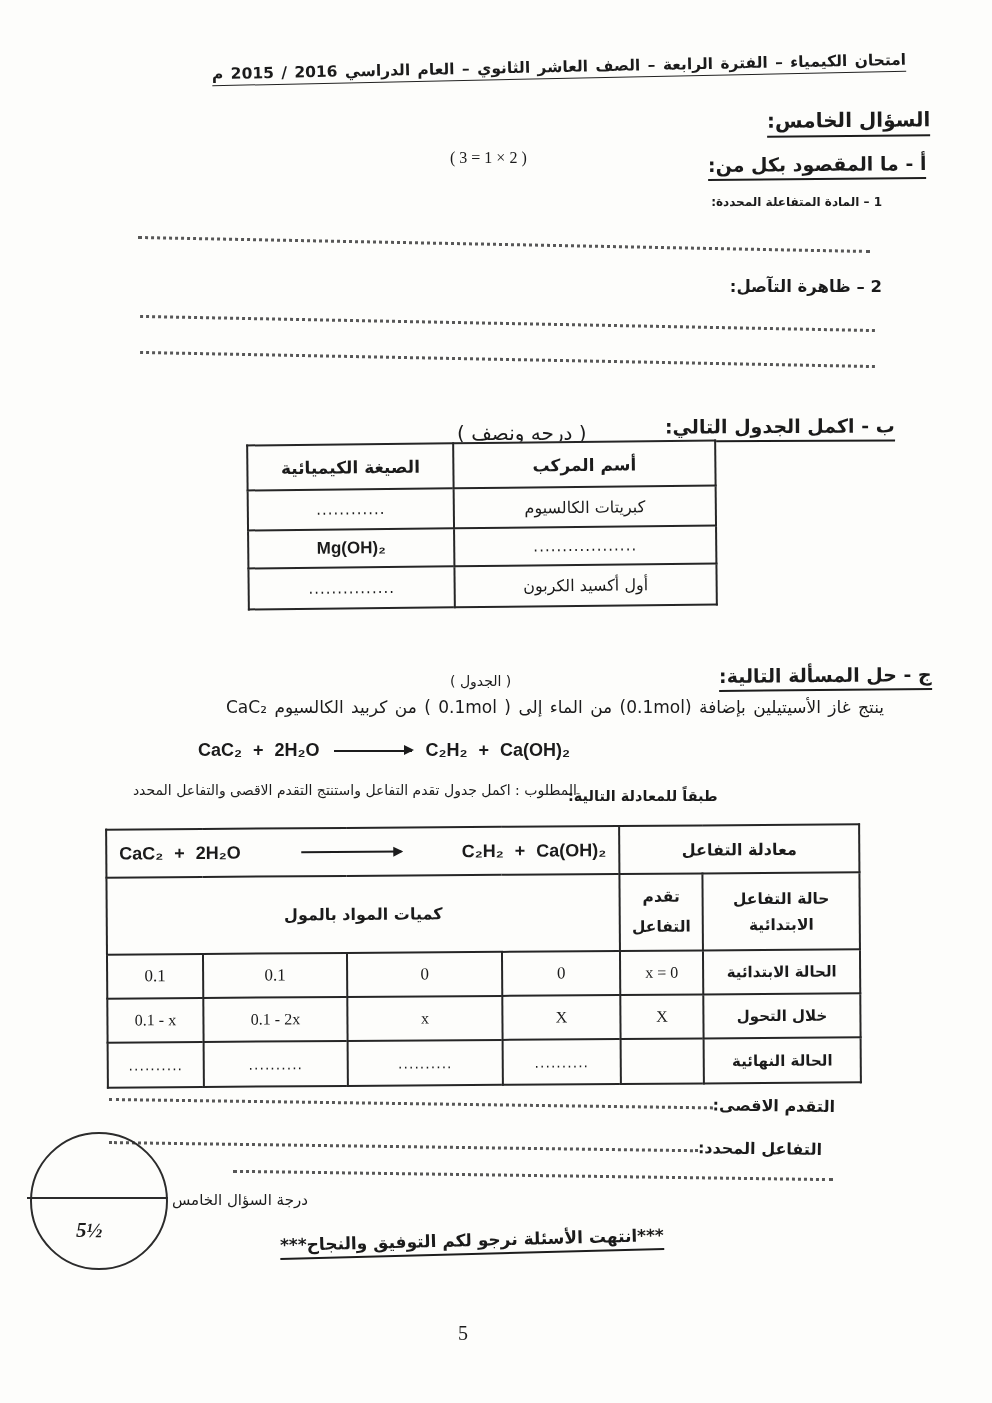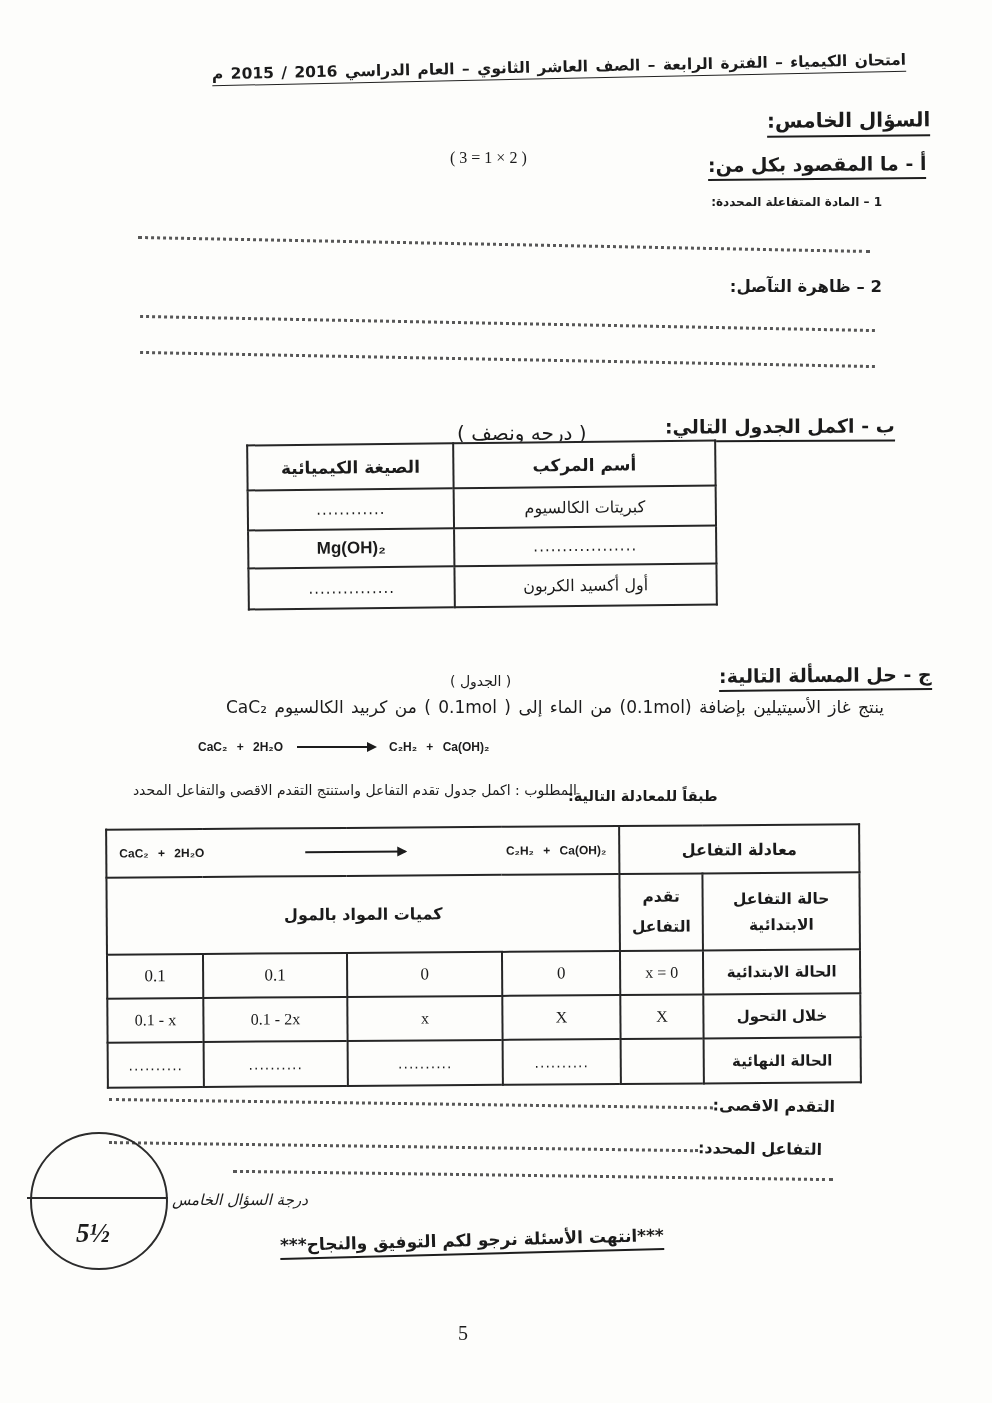--- a/index.html
+++ b/index.html
@@ -22,21 +22,21 @@
   .arrow::after{
     content:"";position:absolute;right:-2px;top:-4.5px;
     border-left:10px solid #1c1c1c;border-top:5px solid transparent;border-bottom:5px solid transparent;
   }
 
   table{border-collapse:collapse;table-layout:fixed;}
   .tbl td{border:2px solid #262626;text-align:center;vertical-align:middle;padding:0;overflow:hidden;}
   .tbl{background:#fdfdfb;}
 
   .eqflex{display:flex;align-items:center;justify-content:space-between;direction:ltr;padding:0 12px;}
-  .eqtxt{font-weight:bold;font-size:12px;word-spacing:6px;font-family:"Liberation Sans","DejaVu Sans",sans-serif;}
+  .eqtxt{font-weight:bold;font-size:18px;word-spacing:6px;font-family:"Liberation Sans","DejaVu Sans",sans-serif;}
 
   .ansrow{display:flex;direction:rtl;align-items:flex-end;}
   .anslabel{font-weight:bold;font-size:16px;line-height:1.2;}
   .dotfill{flex:1;border-bottom:3px dotted #575757;margin-bottom:5px;margin-left:4px;}
 
   .circle{border:2px solid #2c2c2c;border-radius:50%;}
 </style>
 </head>
 <body>
 
@@ -165,20 +165,20 @@
     <span class="dotfill"></span>
   </div>
   <div class="abs ansrow" style="left:105px;top:1135px;width:717px;transform:rotate(0.8deg);">
     <span class="anslabel rtl">التفاعل المحدد:</span>
     <span class="dotfill"></span>
   </div>
   <div class="abs dline" style="left:233px;top:1174px;width:600px;transform:rotate(0.8deg);"></div>
 
   <div class="abs circle" style="left:30px;top:1132px;width:134px;height:134px;"></div>
   <div class="abs" style="left:27px;top:1197px;width:141px;height:2px;background:#2c2c2c;"></div>
-  <div class="abs serif" style="left:76px;top:1218px;font-size:27px;font-style:italic;font-weight:bold;">5½</div>
-  <div class="abs rtl" style="left:172px;top:1191px;font-size:15px;font-style:italic;">درجة السؤال الخامس</div>
+  <div class="abs serif" style="left:76px;top:1218px;font-size:21px;font-style:italic;font-weight:bold;">5½</div>
+  <div class="abs rtl" style="left:172px;top:1191px;font-size:15px;">درجة السؤال الخامس</div>
 
   <div class="abs rtl b ul" style="left:280px;top:1230px;font-size:17px;transform:rotate(-1.5deg);">***انتهت الأسئلة نرجو لكم التوفيق والنجاح***</div>
 
   <div class="abs serif" style="left:458px;top:1322px;font-size:20px;">5</div>
 
 </div>
 
 </body></html>

